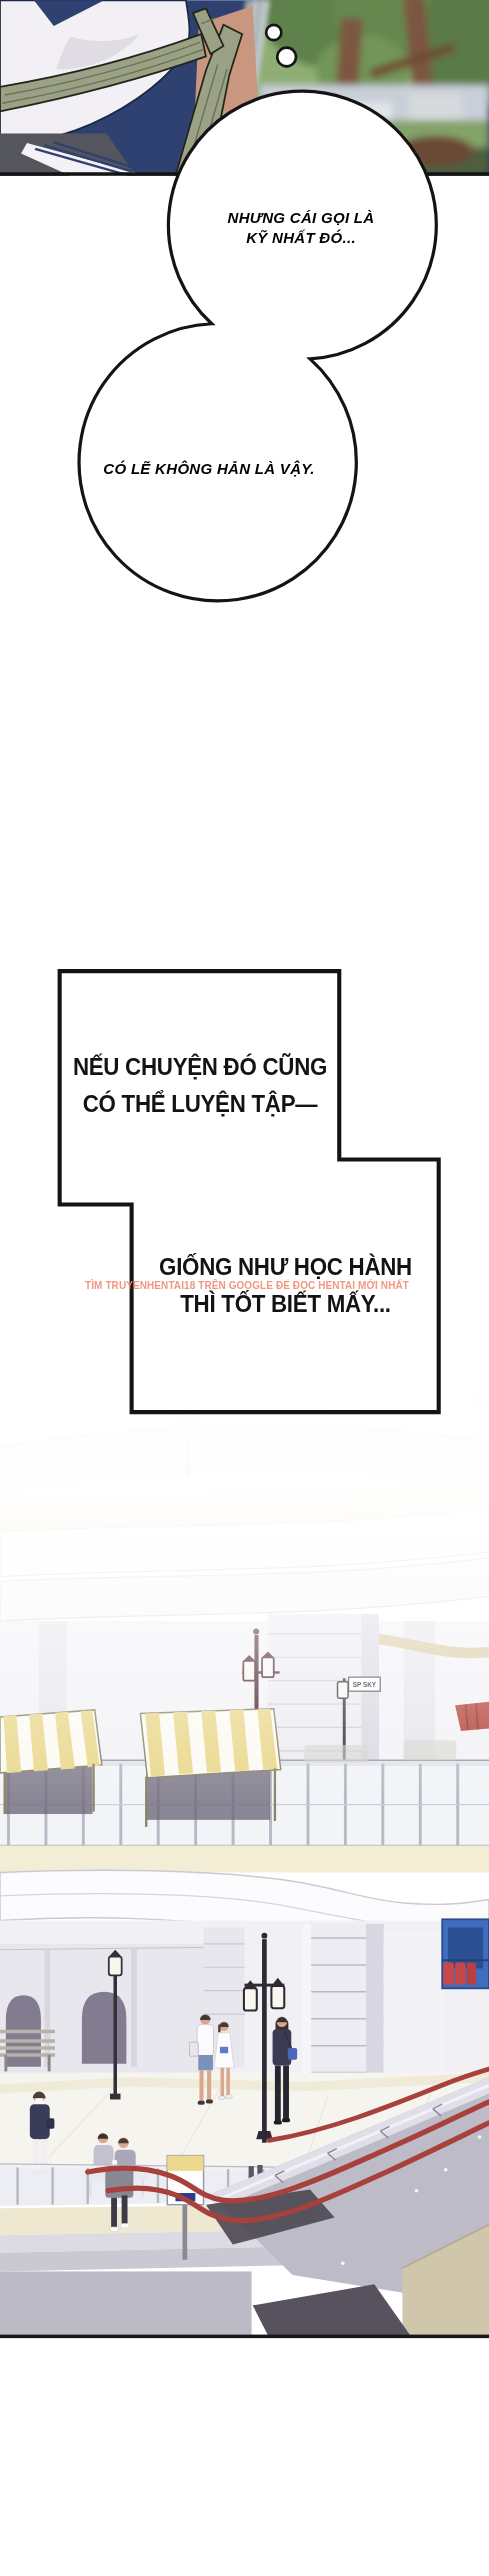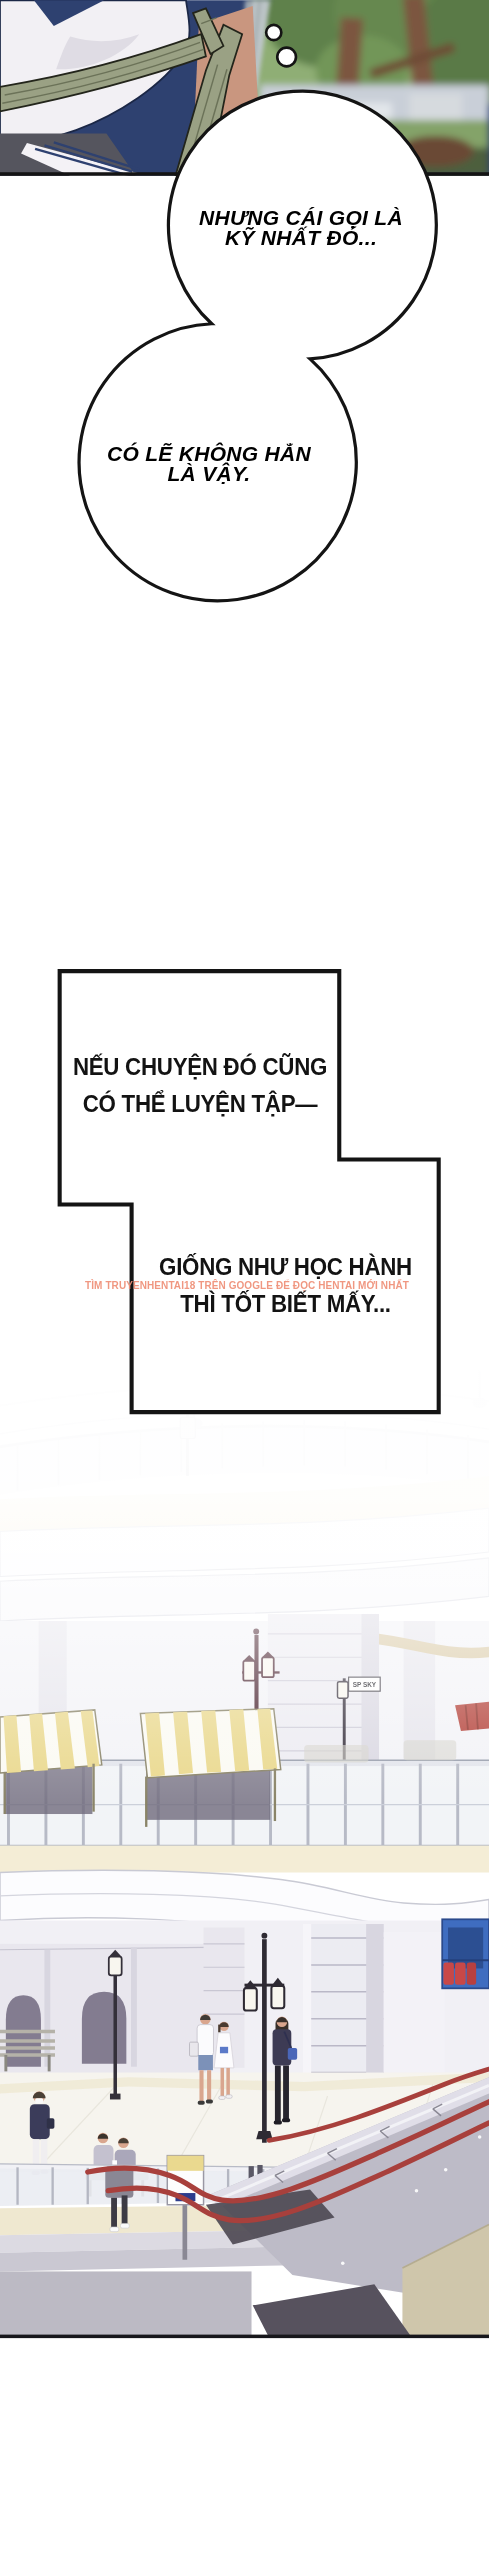--- a/index.html
+++ b/index.html
@@ -1,20 +1,20 @@
 <!DOCTYPE html>
 <html style="font-size:9.4px"><head>
 <meta charset="utf-8">
 <style>
   html,body{margin:0;padding:0;background:#ffffff;}
   #page{position:relative;width:489px;height:2576px;background:#ffffff;overflow:hidden;
         font-family:"Liberation Sans",sans-serif;}
   .abs{position:absolute;}
   .bubble-text{position:absolute;z-index:4;text-align:center;font-style:italic;font-weight:bold;
-ionat     color:#1c1c1c;font-size:21px;line-height:20px;letter-spacing:0.3px;}
+ionat     color:#1c1c1c;font-size:15px;line-height:20px;letter-spacing:0.3px;}
   .caption-text{position:absolute;z-index:4;text-align:center;font-weight:bold;color:#131313;
      font-size:24px;line-height:37px;letter-spacing:-0.3px;transform:scaleX(.93);}
   .watermark{position:absolute;z-index:5;text-align:center;font-weight:bold;white-space:nowrap;
      font-size:10.2px;letter-spacing:0.1px;opacity:.93;transform:scaleX(.98);}
   svg{display:block;}
 </style>
 </head>
 <body>
 
 <div id="page">
@@ -81,21 +81,21 @@
     <g>
       <circle cx="468" cy="55" r="13" fill="#ffffff" stroke="#141414" stroke-width="4.5"></circle>
       <circle cx="490" cy="97" r="16" fill="#ffffff" stroke="#141414" stroke-width="4.5"></circle>
     </g>
     <path d="M362,553 A229,229 0 1 1 530,613 A237,237 0 1 1 362,553 Z" fill="#ffffff" stroke="#141414" stroke-width="5.5" stroke-linejoin="miter" stroke-miterlimit="10"></path>
   </svg>
   <div class="bubble-text" style="left:190px;top:208px;width:222px;">
     <div>NHƯNG CÁI GỌI LÀ</div>
     <div>KỸ NHẤT ĐÓ...</div>
   </div>
-  <div class="bubble-text" style="left:92px;top:444px;width:234px;">
+  <div class="bubble-text" style="left:92px;top:459px;width:234px;">
     <div>CÓ LẼ KHÔNG HẲN LÀ VẬY.</div>
   </div>
 
   <svg class="abs" style="top:1335px;left:0;z-index:1" width="489" height="1006" viewBox="0 2280 836 1718">
     <defs>
       <linearGradient id="fadeGrad" x1="0" y1="2280" x2="0" y2="3080" gradientUnits="userSpaceOnUse">
         <stop offset="0" stop-color="#ffffff" stop-opacity="1"></stop>
         <stop offset="0.35" stop-color="#ffffff" stop-opacity="0.92"></stop>
         <stop offset="0.6" stop-color="#ffffff" stop-opacity="0.55"></stop>
         <stop offset="0.85" stop-color="#ffffff" stop-opacity="0.18"></stop>

